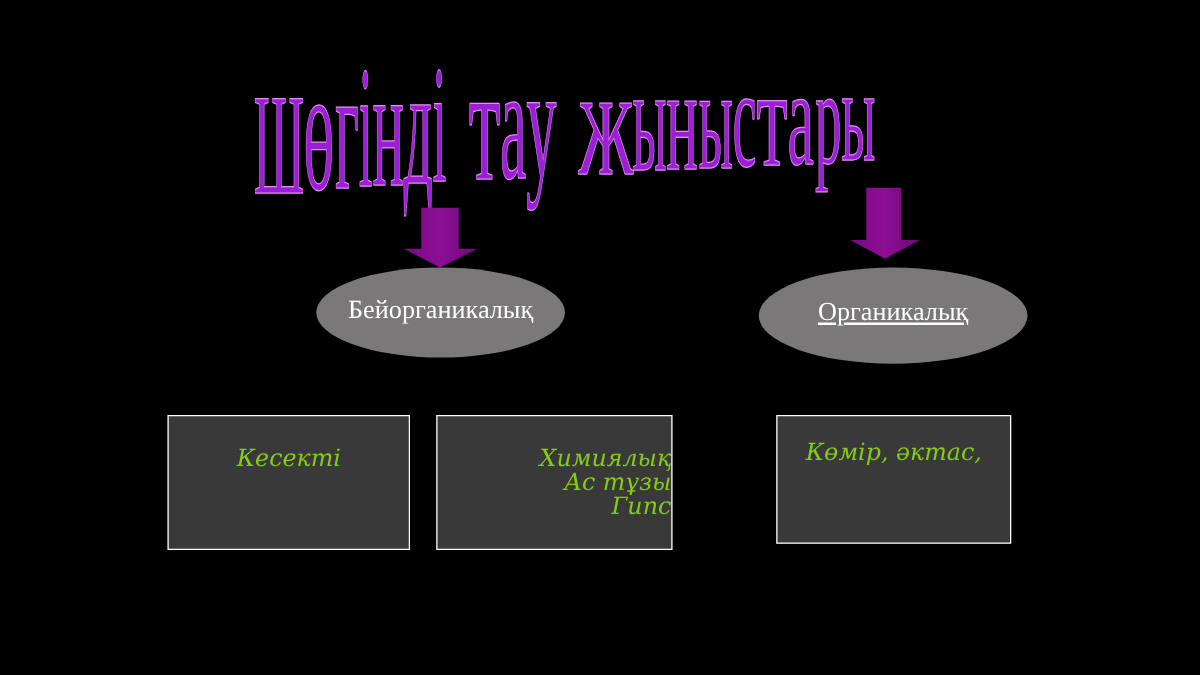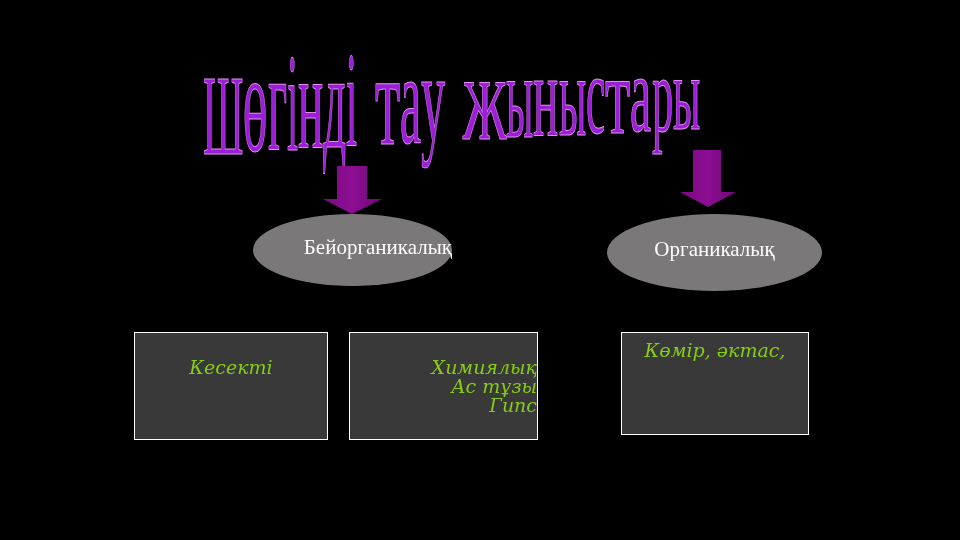--- a/index.html
+++ b/index.html
@@ -82,33 +82,33 @@
       <stop offset="1" stop-color="#700878"></stop>
     </linearGradient>
   </defs>
   <polygon points="15,0 45,0 45,33 60,33 30,48 1,33 15,33" fill="url(#ag1)"></polygon>
 </svg>
 
 <svg class="arrow" style="left:679px; top:150px;" width="60" height="60" viewBox="0 0 60 60">
   <polygon points="14,0 42,0 42,42 57,42 29,57 1,42 14,42" fill="url(#ag1)"></polygon>
 </svg>
 
-<div class="ellipse" style="left:253px; top:214px; width:199px; height:72px;justify-content:flex-end;">
+<div class="ellipse" style="left:253px; top:214px; width:199px; height:72px;">
   <span style="margin-top:-6px;">Бейорганикалық</span>
 </div>
 
 <div class="ellipse" style="left:607px; top:214px; width:215px; height:77px;">
-  <span style="margin-top:-6px;">Органикалық</span>
+  <span style="margin-top:-6px;text-decoration:underline;">Органикалық</span>
 </div>
 
 <div class="box" style="left:134px; top:332px; width:194px; height:108px; padding-top:25px;">
   <span class="lines">Кесекті</span>
 </div>
 
 <div class="box" style="left:349px; top:332px; width:189px; height:108px; padding-top:25px;text-align:right;">
   <span class="lines">Химиялық</span>
   <span class="lines">Ас тұзы</span>
   <span class="lines">Гипс</span>
 </div>
 
-<div class="box" style="left:621px; top:332px; width:188px; height:103px; padding-top:8px;">
+<div class="box" style="left:621px; top:332px; width:188px; height:103px; padding-top:20px;">
   <span class="lines">Көмір, әктас,</span>
 </div>
 
 </body></html>

